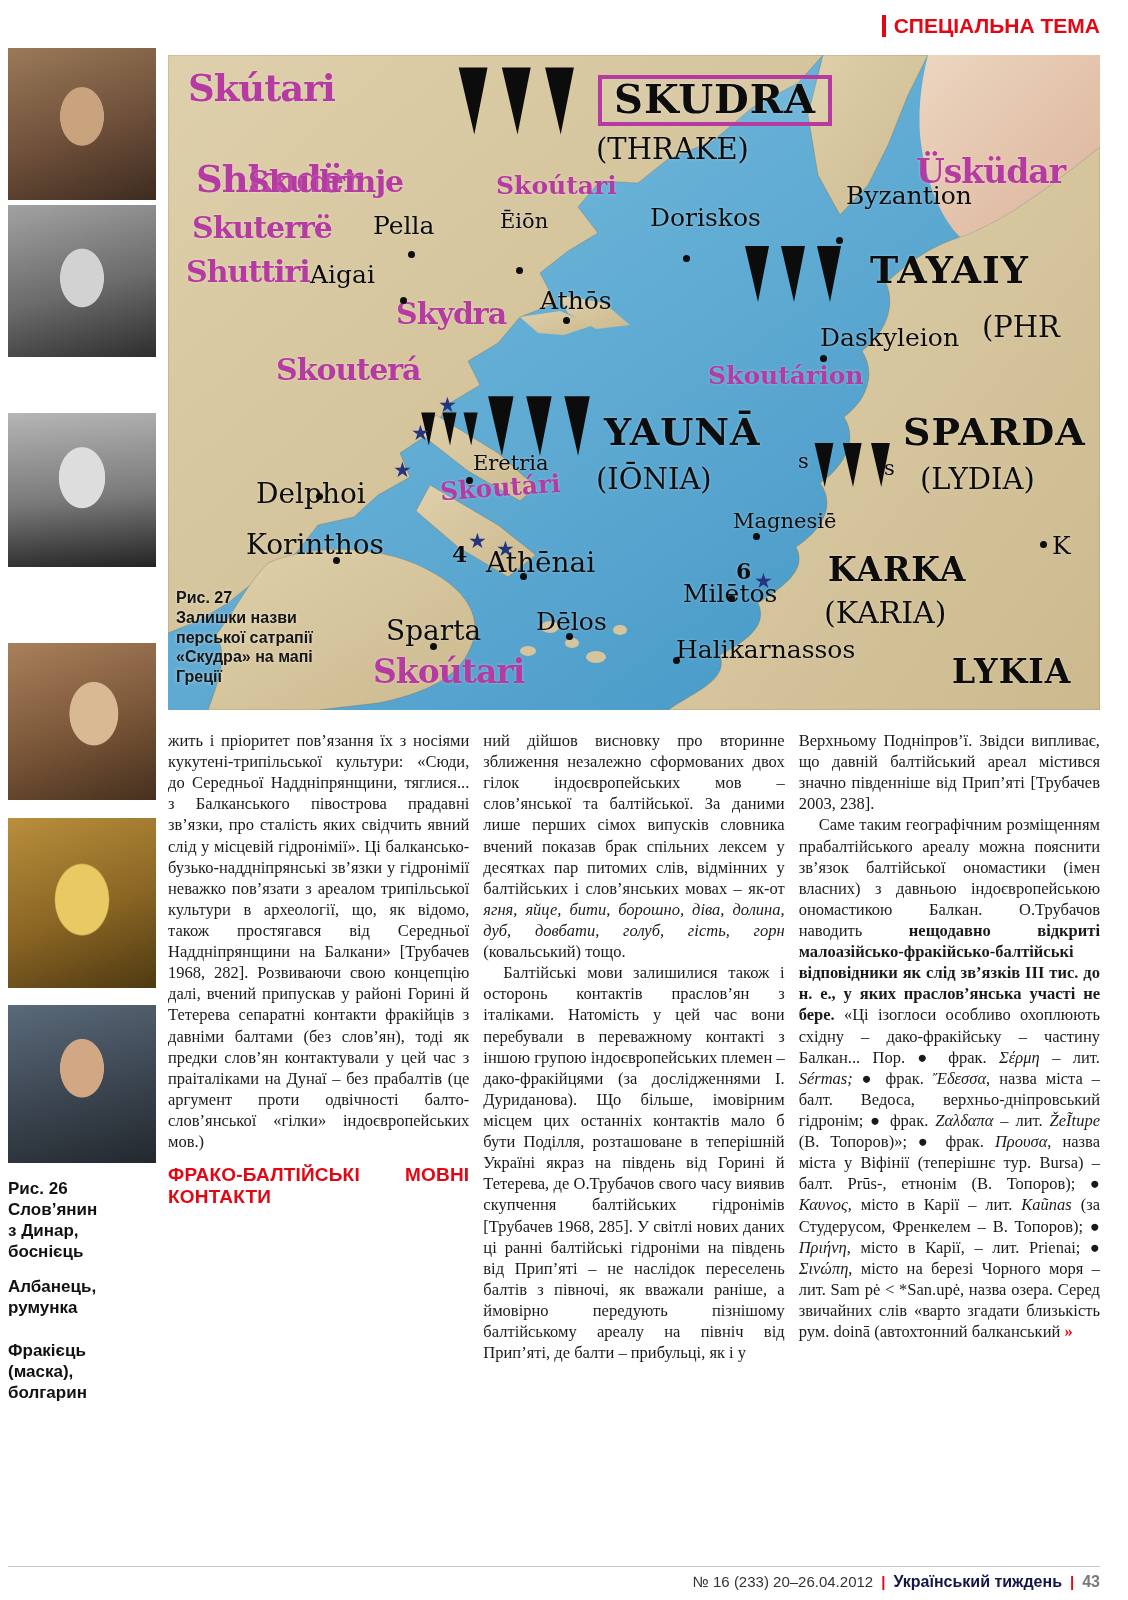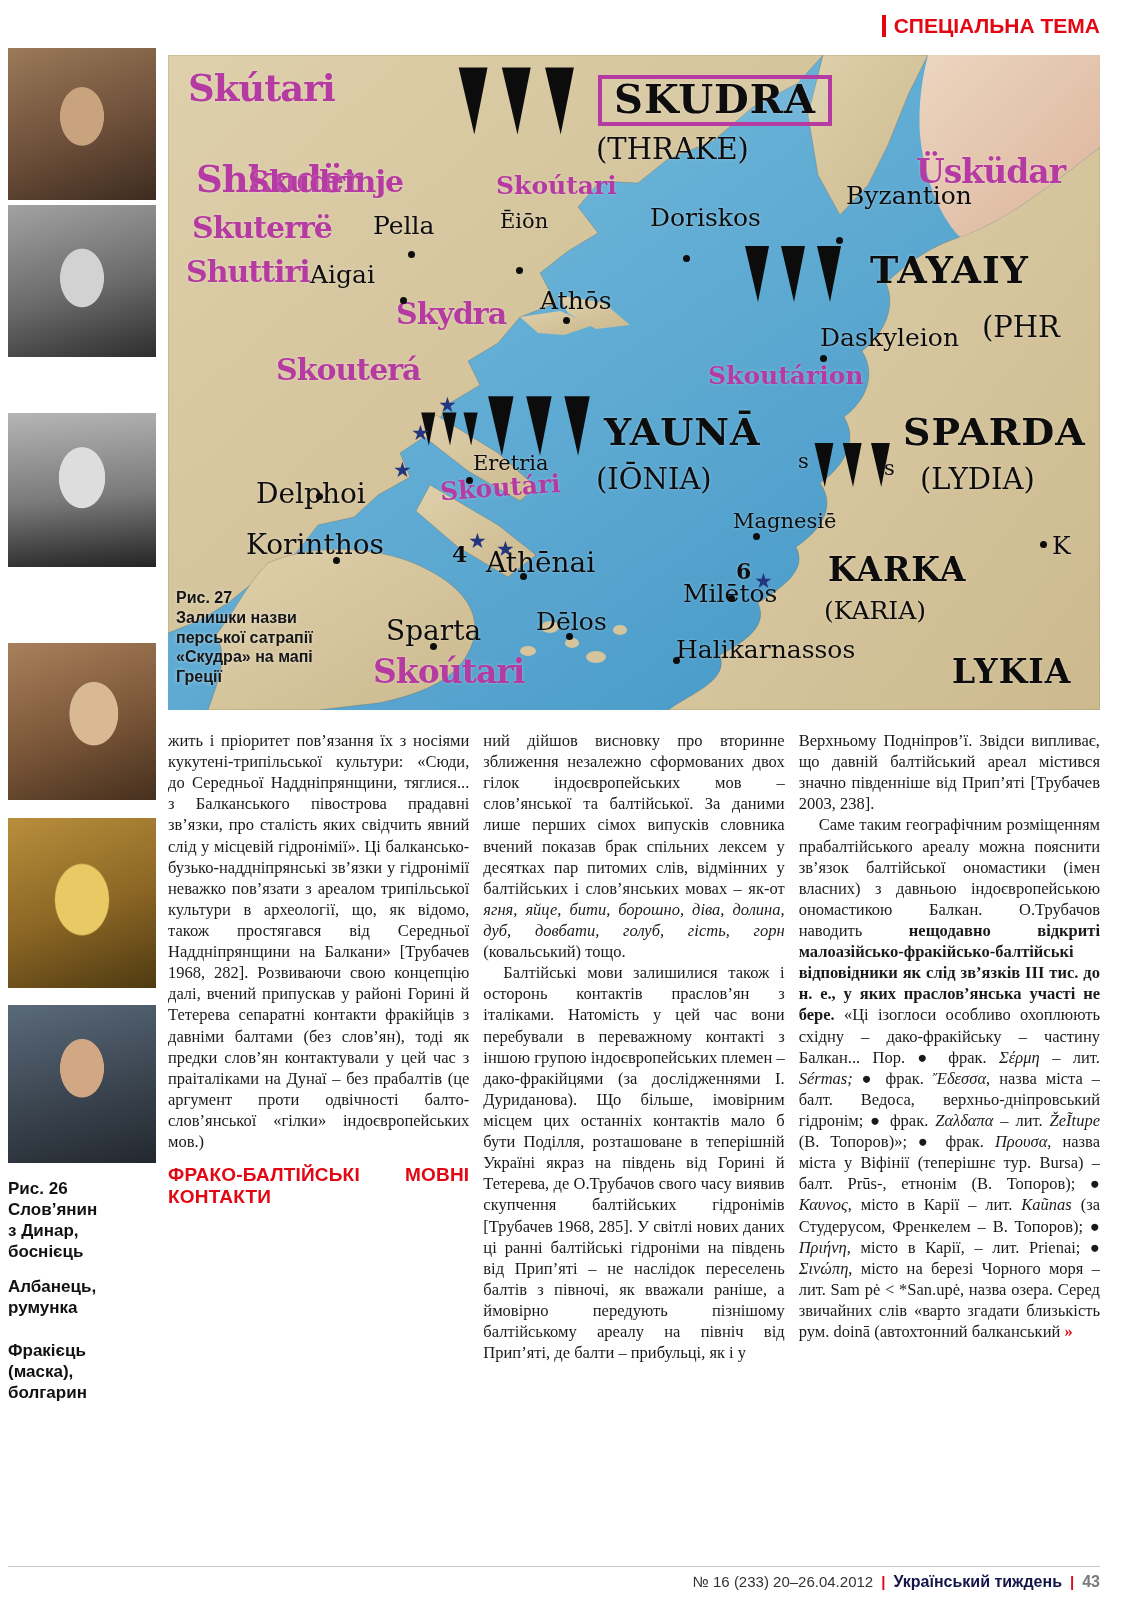--- a/index.html
+++ b/index.html
@@ -37,21 +37,21 @@
   .mag38{font-size:37px;font-weight:bold;color:var(--mag);letter-spacing:-1px;}
   .mag36{font-size:33px;font-weight:bold;color:var(--mag);letter-spacing:-1px;}
   .mag34{font-size:30px;font-weight:bold;color:var(--mag);letter-spacing:-1px;}
   .mag28{font-size:25px;font-weight:bold;color:var(--mag);}
   .blk30{font-size:28px;}
   .blk27{font-size:25px;}
   .blk24{font-size:21px;}
   .caps38{font-size:38px;font-weight:bold;letter-spacing:1px;}
   .caps34{font-size:33px;font-weight:bold;letter-spacing:1px;margin-left:12px;}
   .par30{font-size:29px;}
-  .par26{font-size:25px;}
+  .par26{font-size:30px;}
   .num{font-size:22px;font-weight:bold;}
   .skudra{font-size:40px;font-weight:bold;letter-spacing:1px;border:4px solid var(--mag);padding:0 12px 3px;background:rgba(255,255,255,.08);}
   .glyph{position:absolute;fill:#0c0c0c;}
   .star{position:absolute;color:#23357e;font-size:21px;line-height:1;font-family:"DejaVu Sans",sans-serif;}
   .dot{position:absolute;width:7px;height:7px;border-radius:50%;background:#0d0d0d;}
   .map-caption{position:absolute;left:8px;top:533px;font-family:"Liberation Sans","DejaVu Sans",sans-serif;
     font-size:16px;font-weight:bold;color:#161616;line-height:1.24;text-shadow:0 0 4px rgba(255,255,255,.5);}
 
   
   .article-columns{position:absolute;left:168px;top:730px;width:932px;height:826px;display:flex;gap:14px;overflow:hidden;}

